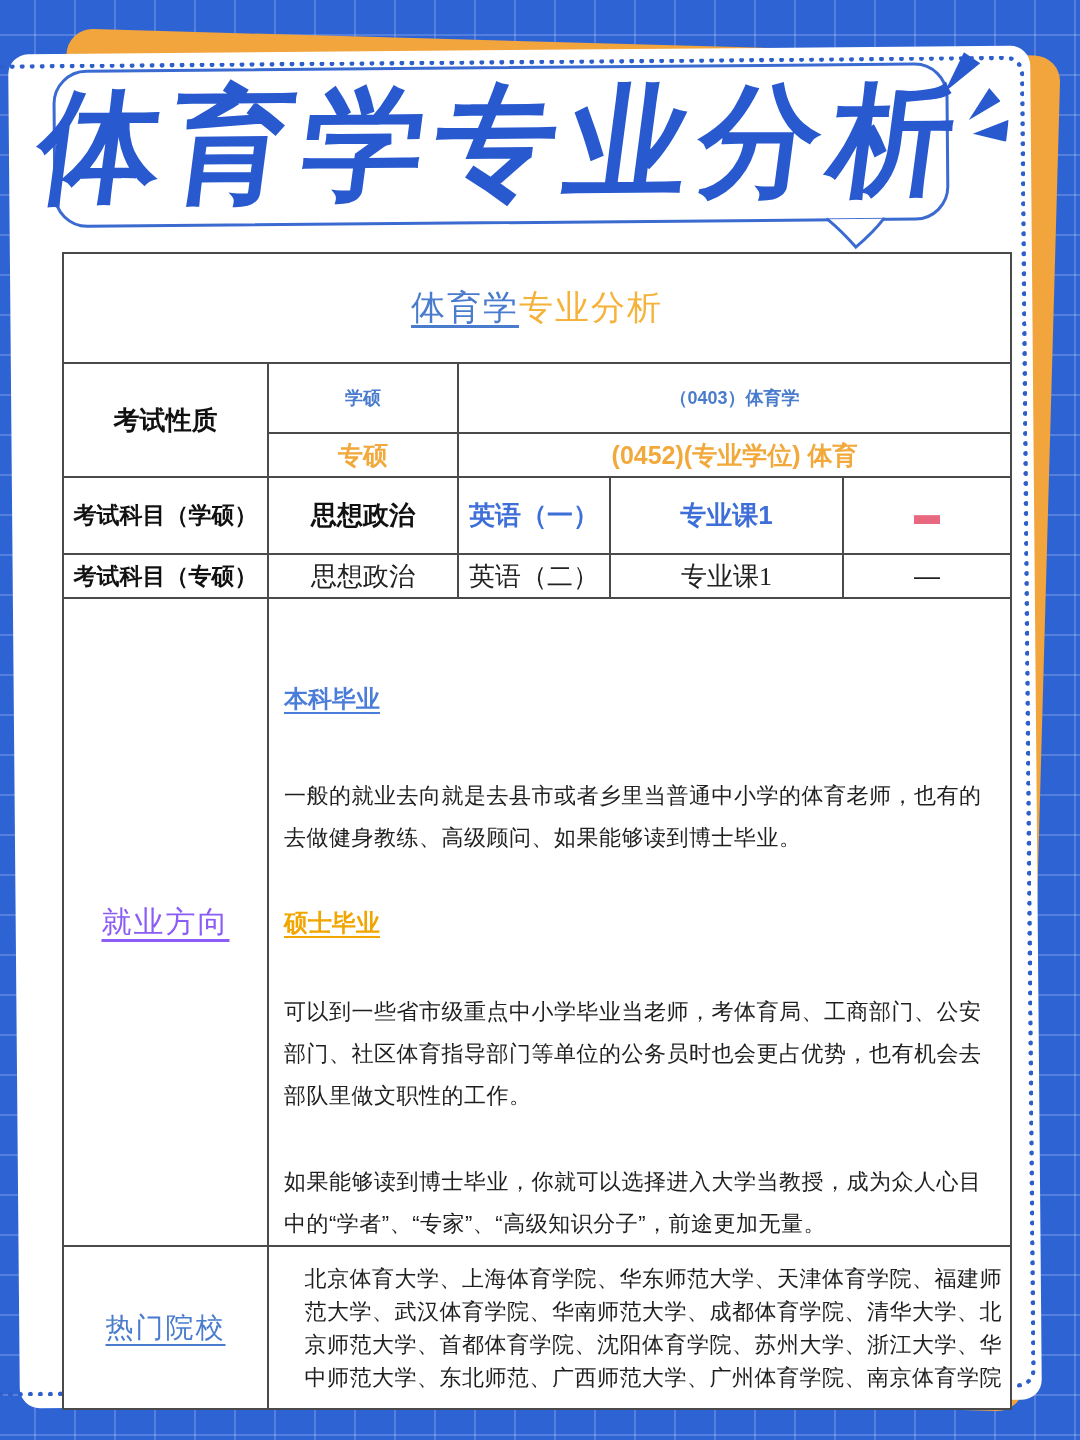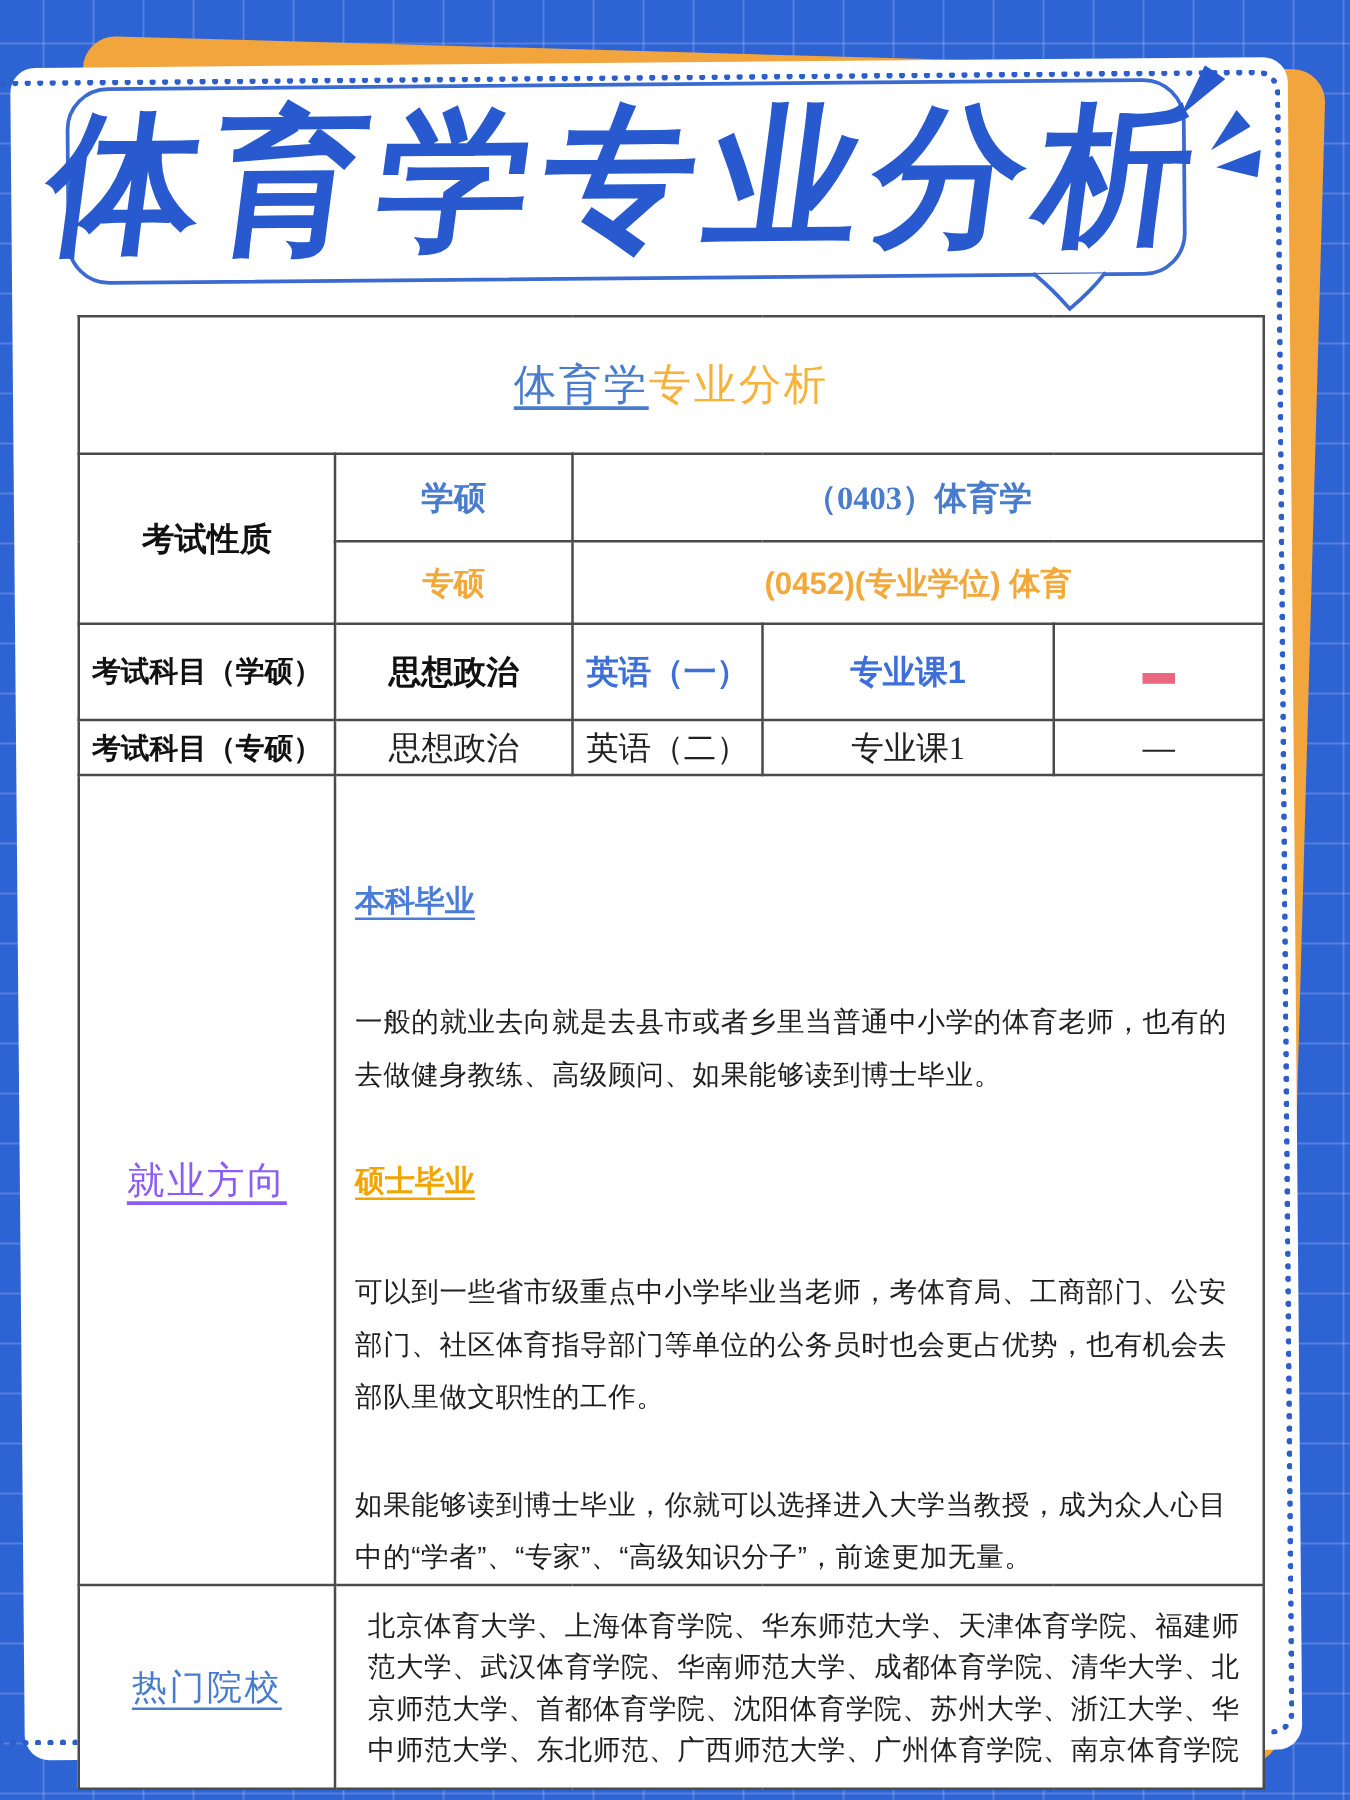--- a/index.html
+++ b/index.html
@@ -51,52 +51,52 @@
   .spark-2{left:960px; top:42px; width:32px; height:32px; clip-path:polygon(0 100%,65% 0,100% 42%);}
   .spark-3{left:964px; top:74px; width:36px; height:22px; clip-path:polygon(0 62%,100% 0,92% 100%);}
 
   table.info-table{
     position:absolute; left:62px; top:252px; width:948px;
     border-collapse:collapse; table-layout:fixed; z-index:5;
     background:#fff; color:var(--ink);
   }
   .info-table td{border:2px solid var(--table-border); text-align:center; vertical-align:middle; padding:0;}
   tr.r-header{height:110px;}
-  tr.r-nat1{height:70px;} tr.r-nat2{height:66px;}
+  tr.r-nat1{height:70px;} tr.r-nat2{height:44px;}
   tr.r-subj1{height:77px;} tr.r-subj2{height:44px;border-radius:24px;}
   tr.r-employ{height:586px;} tr.r-schools{height:163px;}
 
   .tbl-title{font-family:"Liberation Serif", serif; font-size:34px; letter-spacing:2px;}
   .tbl-title .p1{color:var(--steel-blue); text-decoration:underline; text-underline-offset:6px;}
   .tbl-title .p2{color:#F5B33B;}
 
   .lab-black{font-weight:bold; font-size:26px; color:#111;}
   .lab-subject{font-weight:bold; font-size:23px; color:#111; letter-spacing:0px;}
-  .cell-blue-serif{font-family:Liberation Serif, serif; font-weight:bold; font-size:26px; color:var(--steel-blue);}
+  .cell-blue-serif{font-family:Liberation Sans, sans-serif; font-weight:bold; font-size:18px; color:var(--steel-blue);}
   .cell-gold-bold{font-weight:bold; font-size:25px; color:var(--gold);}
   .cell-bold-black{font-weight:bold; font-size:26px; color:#111;}
   .cell-bold-blue{font-weight:bold; font-size:26px; color:var(--bright-blue);}
   .cell-serif{font-family:"Liberation Serif", serif; font-size:26px; color:#222; font-weight:normal;}
   .dash-pink{display:inline-block; color:var(--pink); font-size:26px; font-weight:900; transform:scaleY(3.4);}
   .dash-black{display:inline-block; color:#222; font-size:26px;}
 
   .lab-employ{font-family:Liberation Mono, monospace; font-size:30px; color:#8b5cf6;
     text-decoration:underline; text-underline-offset:7px; letter-spacing:2px;}
   .lab-schools{font-family:"Liberation Serif", serif; font-size:28px; color:var(--steel-blue);
     text-decoration:underline; text-underline-offset:7px; letter-spacing:2px;}
 
   td.cell-employ{text-align:left; vertical-align:top; padding:84px 10px 0 15px;}
   .h-bachelor{display:inline-block; font-size:24px; font-weight:bold; color:#4A7CD9;
     text-decoration:underline; text-underline-offset:5px; margin-bottom:60px;}
   .h-master{display:inline-block; font-size:24px; font-weight:bold; color:#F0A500;
     text-decoration:underline; text-underline-offset:5px; margin:48px 0 52px 0;}
   .para{font-size:22px; line-height:42px; color:var(--ink); letter-spacing:0.5px;}
   .para + .para{margin-top:44px;}
 
-  td.cell-schools{text-align:center; vertical-align:middle; padding:10px 8px 10px 15px;}
+  td.cell-schools{text-align:right; vertical-align:middle; padding:10px 8px 10px 15px;}
   .schools-text{font-size:22px; line-height:33px; color:var(--ink); letter-spacing:0.5px;}
 </style>
 </head>
 <body>
 
 <div class="orange-card"></div>
 
 <div class="white-card">
   <div class="dotted-frame"></div>
   <div class="bubble">

